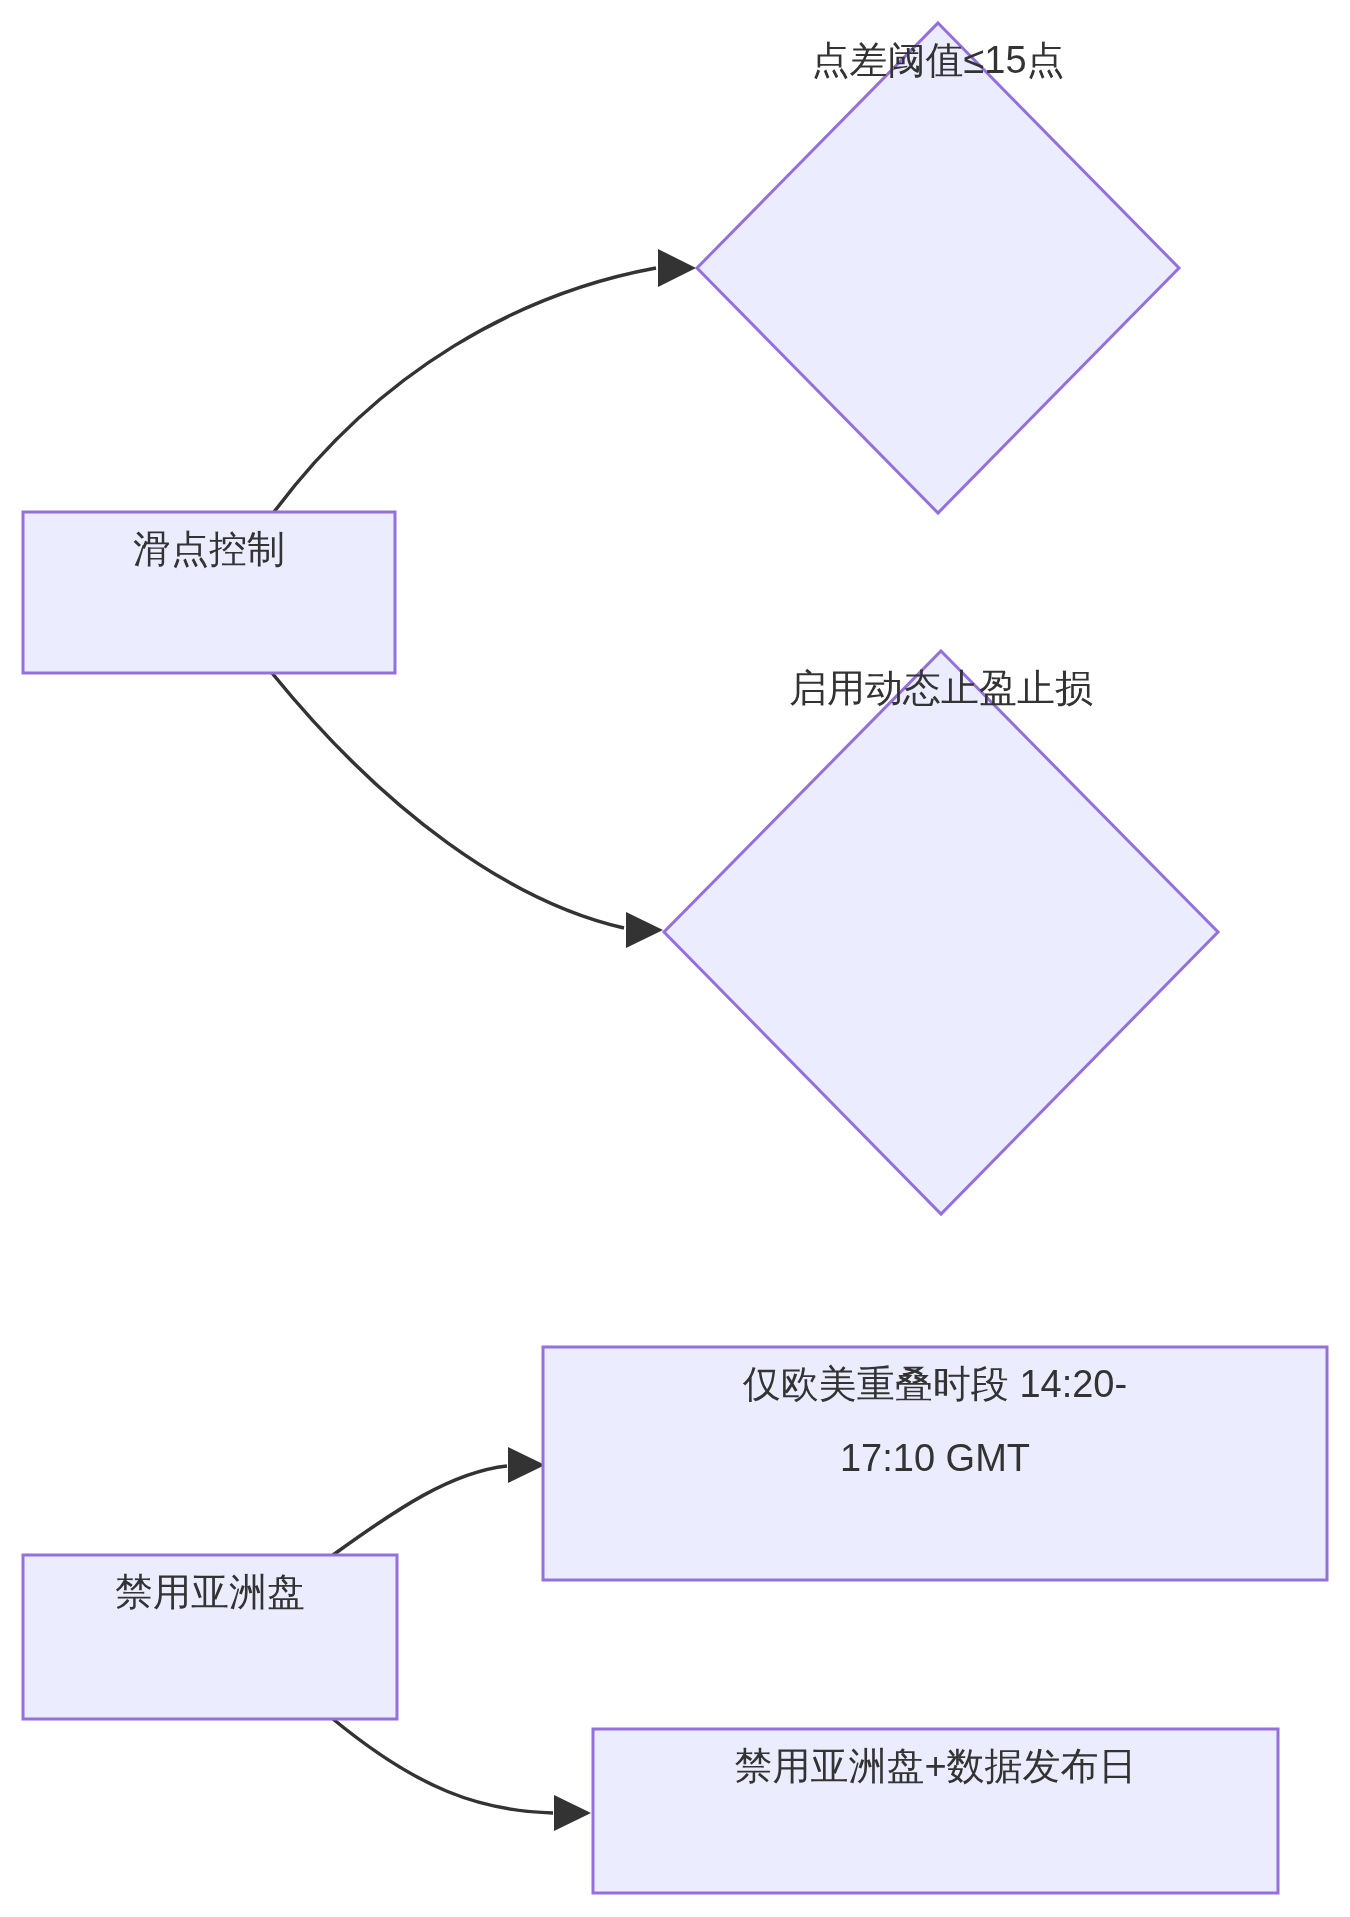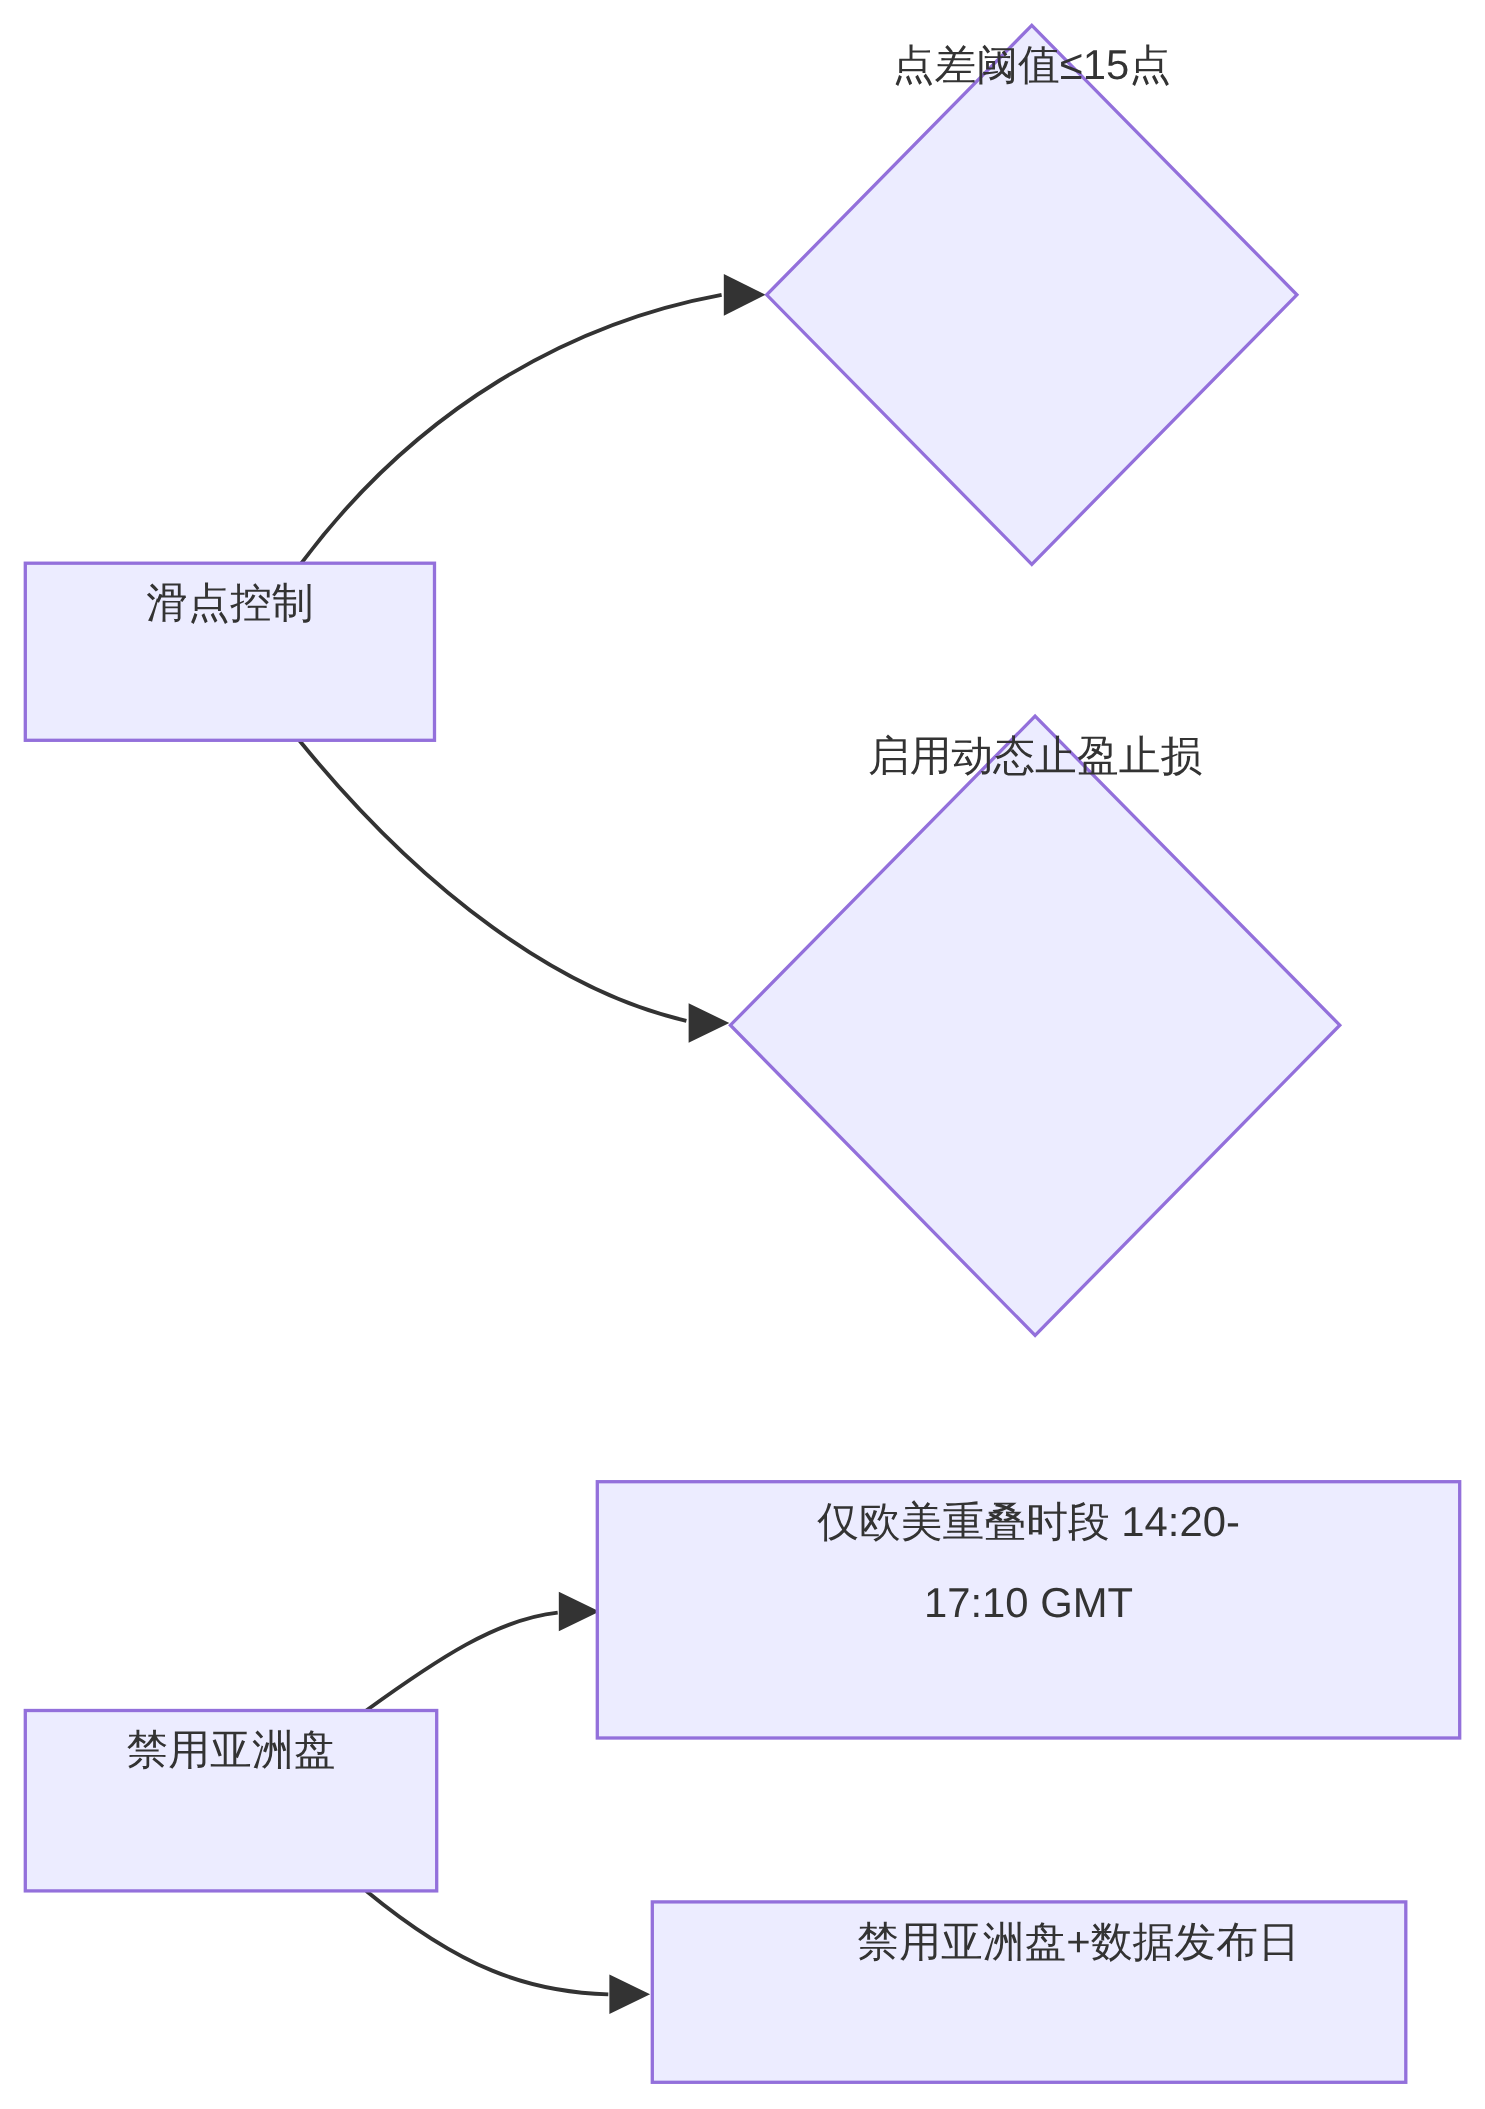--- a/index.html
+++ b/index.html
@@ -49,21 +49,21 @@
     color: var(--text-color, #333333);
     white-space: nowrap;
     pointer-events: none;
   }
   
   .label-spread      { left: 697px;  top: 23px;    width: 482px; height: 490px; }
   .label-slippage    { left: 23px;   top: 512px;   width: 372px; height: 191px; }
   .label-dynamic     { left: 664px;  top: 651px;   width: 554px; height: 563px; }
   .label-overlap     { left: 543px;  top: 1347px;  width: 784px; height: 233px; }
   .label-session     { left: 23px;   top: 1555px;  width: 374px; height: 164px; }
-  .label-disable     { left: 593px;  top: 1729px;  width: 685px; height: 164px; margin-left: 45px; }
+  .label-disable     { left: 593px;  top: 1729px;  width: 685px; height: 164px; }
 </style>
 </head>
 <body>
 
 <div class="canvas">
 
   <svg class="layer" viewBox="0 0 1350 1917">
 
     <g>
       <path class="edge-path" d="M 274,512 C 380,370 520,293 656,268"></path>

